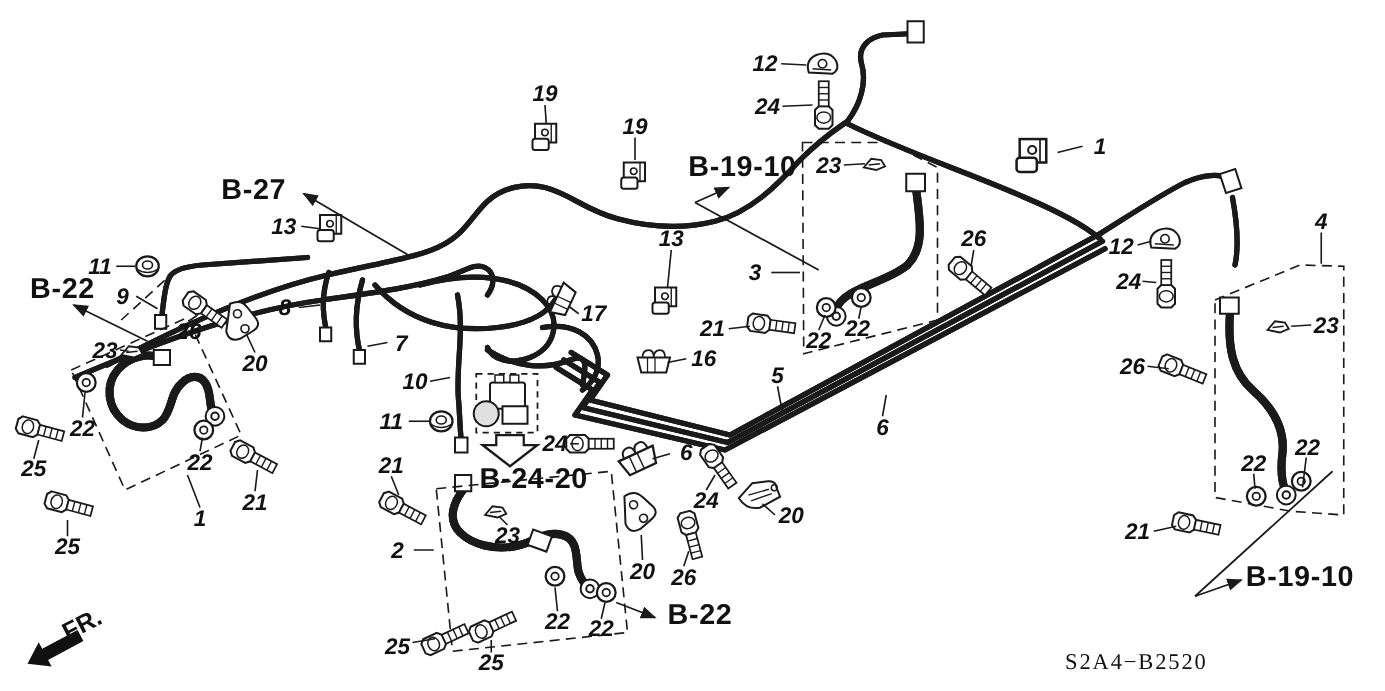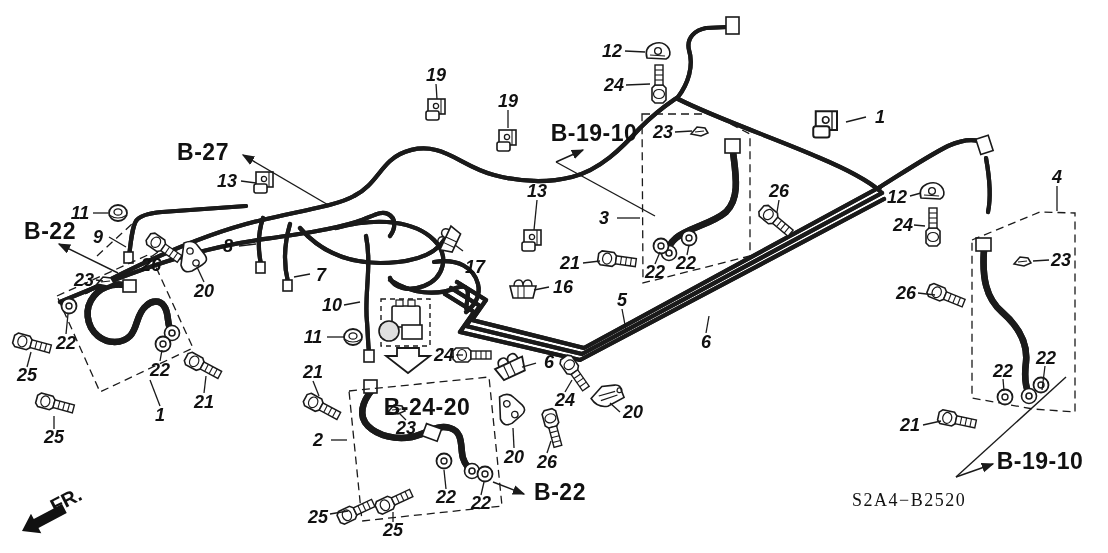--- a/index.html
+++ b/index.html
@@ -4,21 +4,21 @@
 <style>
   html,body{margin:0;padding:0;background:#fff;}
   .stage{position:relative;width:1108px;height:553px;background:#ffffff;overflow:hidden;
          font-family:"Liberation Sans",sans-serif;color:#111;}
   .stage svg{position:absolute;left:0;top:0;}
   #label-layer{position:absolute;left:0;top:0;width:100%;height:100%;}
   .callout{position:absolute;transform:translate(-50%,-50%);font-weight:bold;font-size:18px;
            line-height:1;color:#111;cursor:pointer;user-select:none;font-style:italic;}
   .ref{position:absolute;transform:translate(-50%,-50%);font-weight:bold;font-size:23px;
        letter-spacing:.5px;line-height:1;color:#111;cursor:pointer;white-space:nowrap;}
-  .partcode{position:absolute;left:852px;top:490px;font-family:"Liberation Serif",serif;
+  .partcode{position:absolute;left:852px;top:519px;font-family:"Liberation Serif",serif;
             font-size:18px;letter-spacing:1.5px;color:#111;}
   .fr-text{position:absolute;left:50px;top:489px;font-weight:bold;font-size:20px;
            transform:rotate(-27deg);color:#111;}
 </style>
 </head>
 <body>
 
 <div class="stage">
 
 <svg width="1108" height="553" viewBox="0 0 1108 553">
@@ -273,21 +273,21 @@
       <div class="callout" style="left: 537px; top: 191px;">13</div>
       <div class="callout" style="left: 663px; top: 132px;">23</div>
       <div class="callout" style="left: 1057px; top: 177px;">4</div>
       <div class="callout" style="left: 897px; top: 197px;">12</div>
       <div class="callout" style="left: 903px; top: 225px;">24</div>
       <div class="callout" style="left: 80px; top: 213px;">11</div>
       <div class="callout" style="left: 98px; top: 237px;">9</div>
       <div class="callout" style="left: 151px; top: 265px;">26</div>
       <div class="callout" style="left: 228px; top: 246px;">8</div>
       <div class="callout" style="left: 321px; top: 275px;">7</div>
-      <div class="callout" style="left: 475px; top: 251px; margin-top: 16px;">17</div>
+      <div class="callout" style="left: 475px; top: 251px;">17</div>
       <div class="callout" style="left: 604px; top: 218px;">3</div>
       <div class="callout" style="left: 570px; top: 263px;">21</div>
       <div class="callout" style="left: 655px; top: 272px;">22</div>
       <div class="callout" style="left: 686px; top: 263px;">22</div>
       <div class="callout" style="left: 779px; top: 191px;">26</div>
       <div class="callout" style="left: 84px; top: 280px;">23</div>
       <div class="callout" style="left: 204px; top: 291px;">20</div>
       <div class="callout" style="left: 563px; top: 287px;">16</div>
       <div class="callout" style="left: 906px; top: 293px;">26</div>
       <div class="callout" style="left: 1061px; top: 260px;">23</div>
@@ -313,21 +313,21 @@
       <div class="callout" style="left: 1046px; top: 358px;">22</div>
       <div class="callout" style="left: 910px; top: 425px;">21</div>
       <div class="callout" style="left: 54px; top: 437px;">25</div>
       <div class="callout" style="left: 446px; top: 497px;">22</div>
       <div class="callout" style="left: 481px; top: 503px;">22</div>
       <div class="callout" style="left: 318px; top: 517px;">25</div>
       <div class="callout" style="left: 393px; top: 530px;">25</div>
       <div class="ref" style="left: 203px; top: 152px;">B-27</div>
       <div class="ref" style="left: 50px; top: 231px;">B-22</div>
       <div class="ref" style="left: 594px; top: 133px;">B-19-10</div>
-      <div class="ref" style="left: 427px; top: 383px; margin-top: 24px;">B-24-20</div>
+      <div class="ref" style="left: 427px; top: 383px;">B-24-20</div>
       <div class="ref" style="left: 560px; top: 492px;">B-22</div>
       <div class="ref" style="left: 1040px; top: 461px;">B-19-10</div>
     </div>
 
 <div class="partcode">S2A4−B2520</div>
 <div class="fr-text">FR.</div>
 
 </div>
 
 </body></html>

